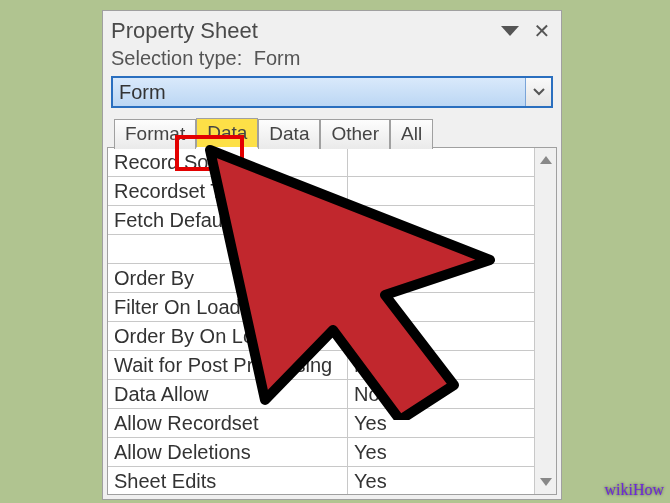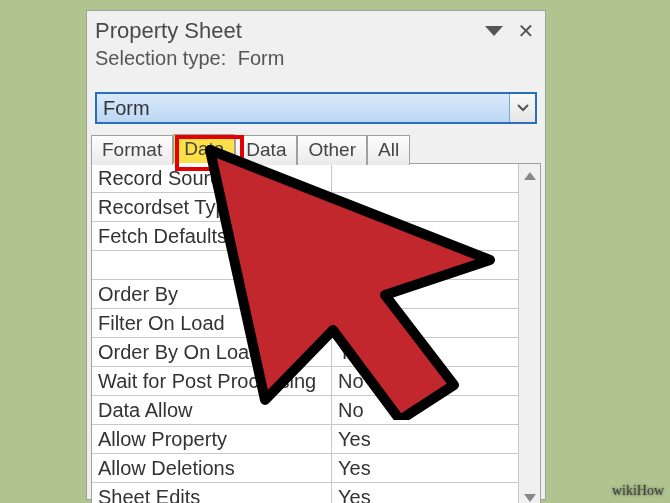--- a/index.html
+++ b/index.html
@@ -8,21 +8,21 @@
     width: 670px;
     height: 503px;
     font-family: "Segoe UI", Arial, sans-serif;
     font-size: 20px;
     color: #333;
     position: relative;
     overflow: hidden;
   }
   .panel {
     position: absolute;
-    left: 86px;
+    left: 102px;
     top: 10px;
     width: 460px;
     height: 490px;
     background: #f0f0f0;
     border: 1px solid #a0a0a0;
   }
   .panel-header {
     display: flex;
     align-items: center;
     padding: 4px 8px 0 8px;
@@ -40,21 +40,21 @@
   }
   .collapse-icon svg { display:block; }
   .close-icon {
     width: 22px;
     text-align: center;
     font-size: 20px;
     color: #555;
     margin-left: 8px;
   }
   .seltype {
-    padding: 0 8px 22px 8px;
+    padding: 0 8px 6px 8px;
     font-size: 20px;
     color: #555;
   }
   .seltype-label { display:inline; }
   .seltype-value { display:inline; margin-left: 6px; }
   .combo-row {
     padding: 0 8px 10px 8px;
     display: flex;
   }
   .combo {
@@ -74,21 +74,21 @@
     width: 26px;
     height: 100%;
     border-left: 1px solid #7aa4d8;
     background: linear-gradient(#f9f9f9, #e5e5e5);
     display: flex;
     align-items: center;
     justify-content: center;
   }
   .tabs {
     display: flex;
-    padding: 0 4px;
+    padding: 0 11px;
     gap: 0;
     margin-bottom: -1px;
   }
   .tab {
     border: 1px solid #a0a0a0;
     border-bottom: none;
     background: linear-gradient(#fdfdfd, #eaeaea);
     padding: 3px 10px;
     font-size: 19px;
     color: #444;
@@ -152,23 +152,23 @@
     display:flex;
     align-items:center;
     justify-content:center;
     color:#666;
   }
   .scroll-track { flex:1; }
   .watermark {
     position: absolute;
     right: 6px;
     bottom: 4px;
-    color: #404040;
+    color: #6d28d9;
     font-family: Georgia, serif;
-    font-size: 14px;
+    font-size: 16px;
     text-shadow: 0 0 3px rgba(0,0,0,0.6);
   }
   .arrow-overlay {
     position: absolute;
     left: 190px;
     top: 130px;
     pointer-events: none;
   }
 </style>
 </head>
@@ -238,21 +238,21 @@
         </div>
         <div class="grid-row">
           <div class="cell-name">Wait for Post Processing</div>
           <div class="cell-value">No</div>
         </div>
         <div class="grid-row">
           <div class="cell-name">Data Allow</div>
           <div class="cell-value">No</div>
         </div>
         <div class="grid-row">
-          <div class="cell-name">Allow Property</div>
+          <div class="cell-name">Allow Recordset</div>
           <div class="cell-value">Yes</div>
         </div>
         <div class="grid-row">
           <div class="cell-name">Allow Deletions</div>
           <div class="cell-value">Yes</div>
         </div>
         <div class="grid-row">
           <div class="cell-name">Sheet Edits</div>
           <div class="cell-value">Yes</div>
         </div>

